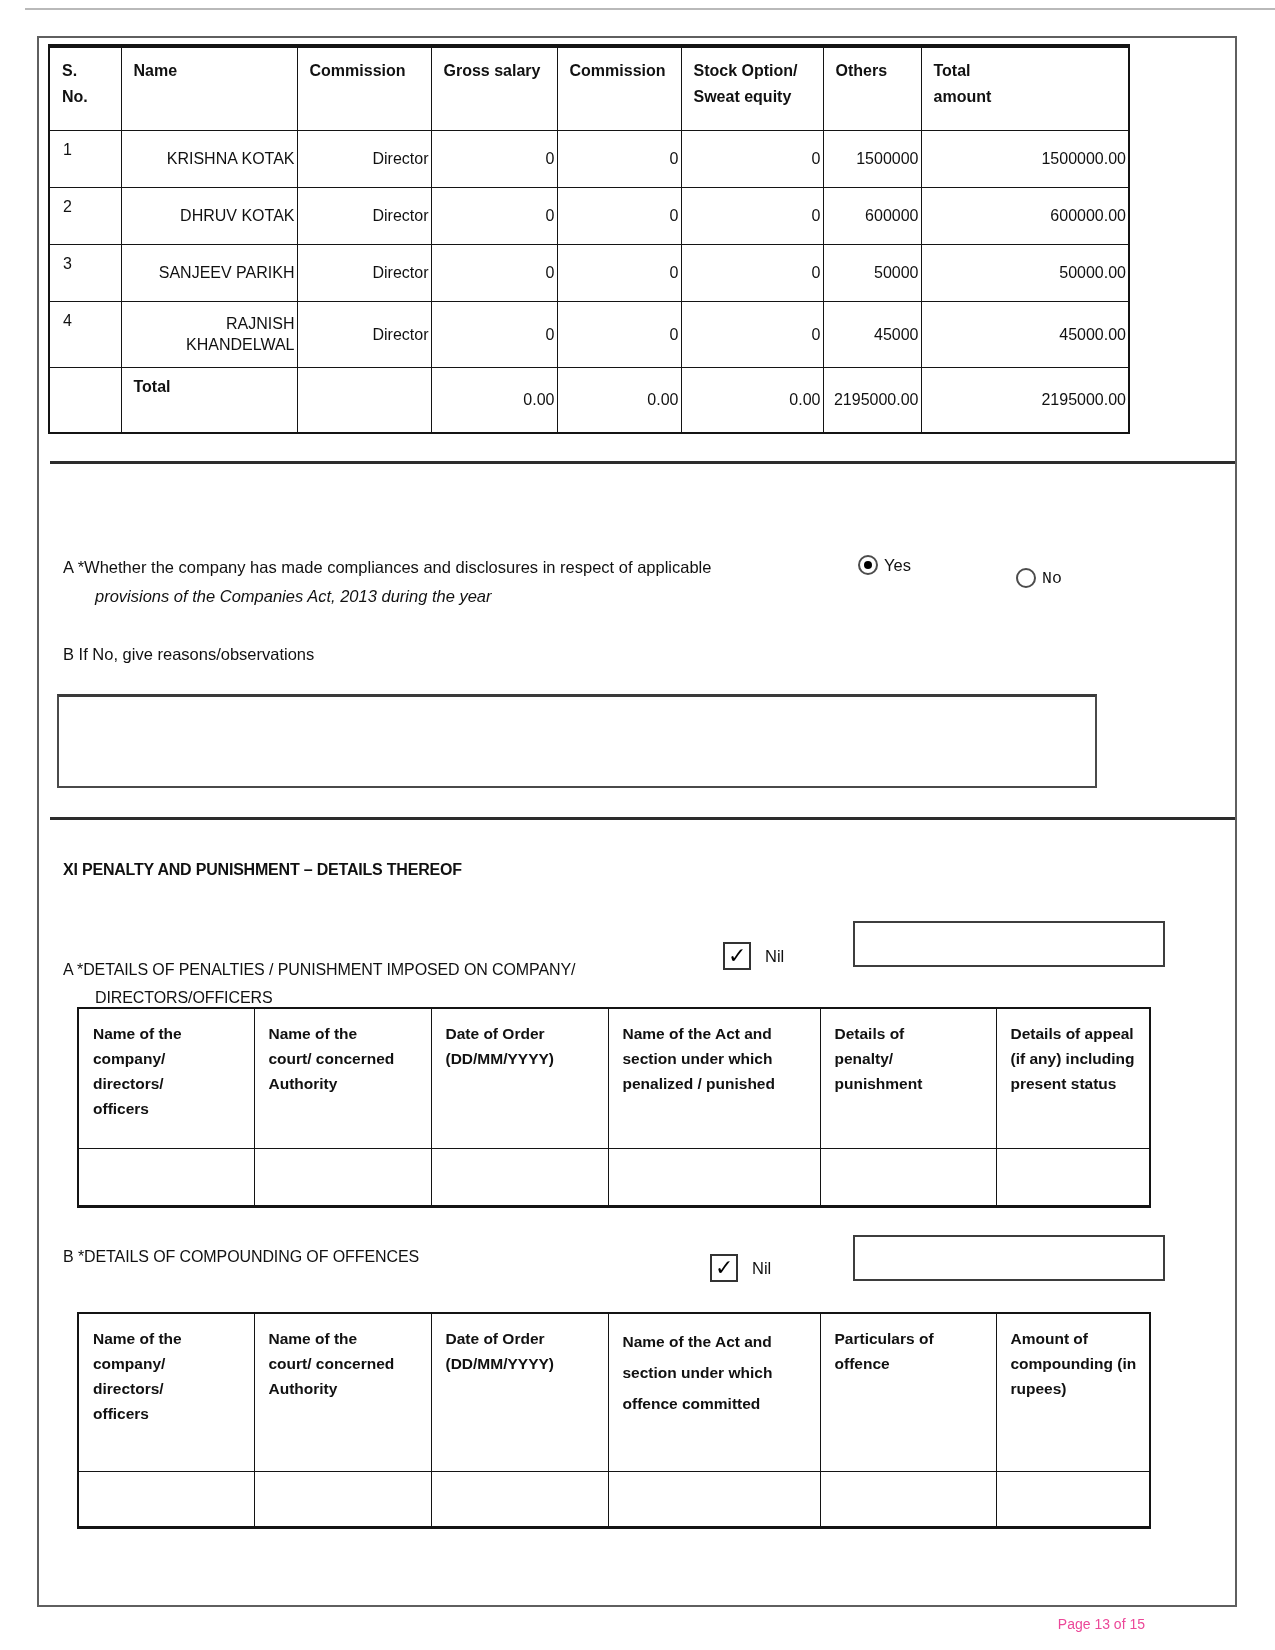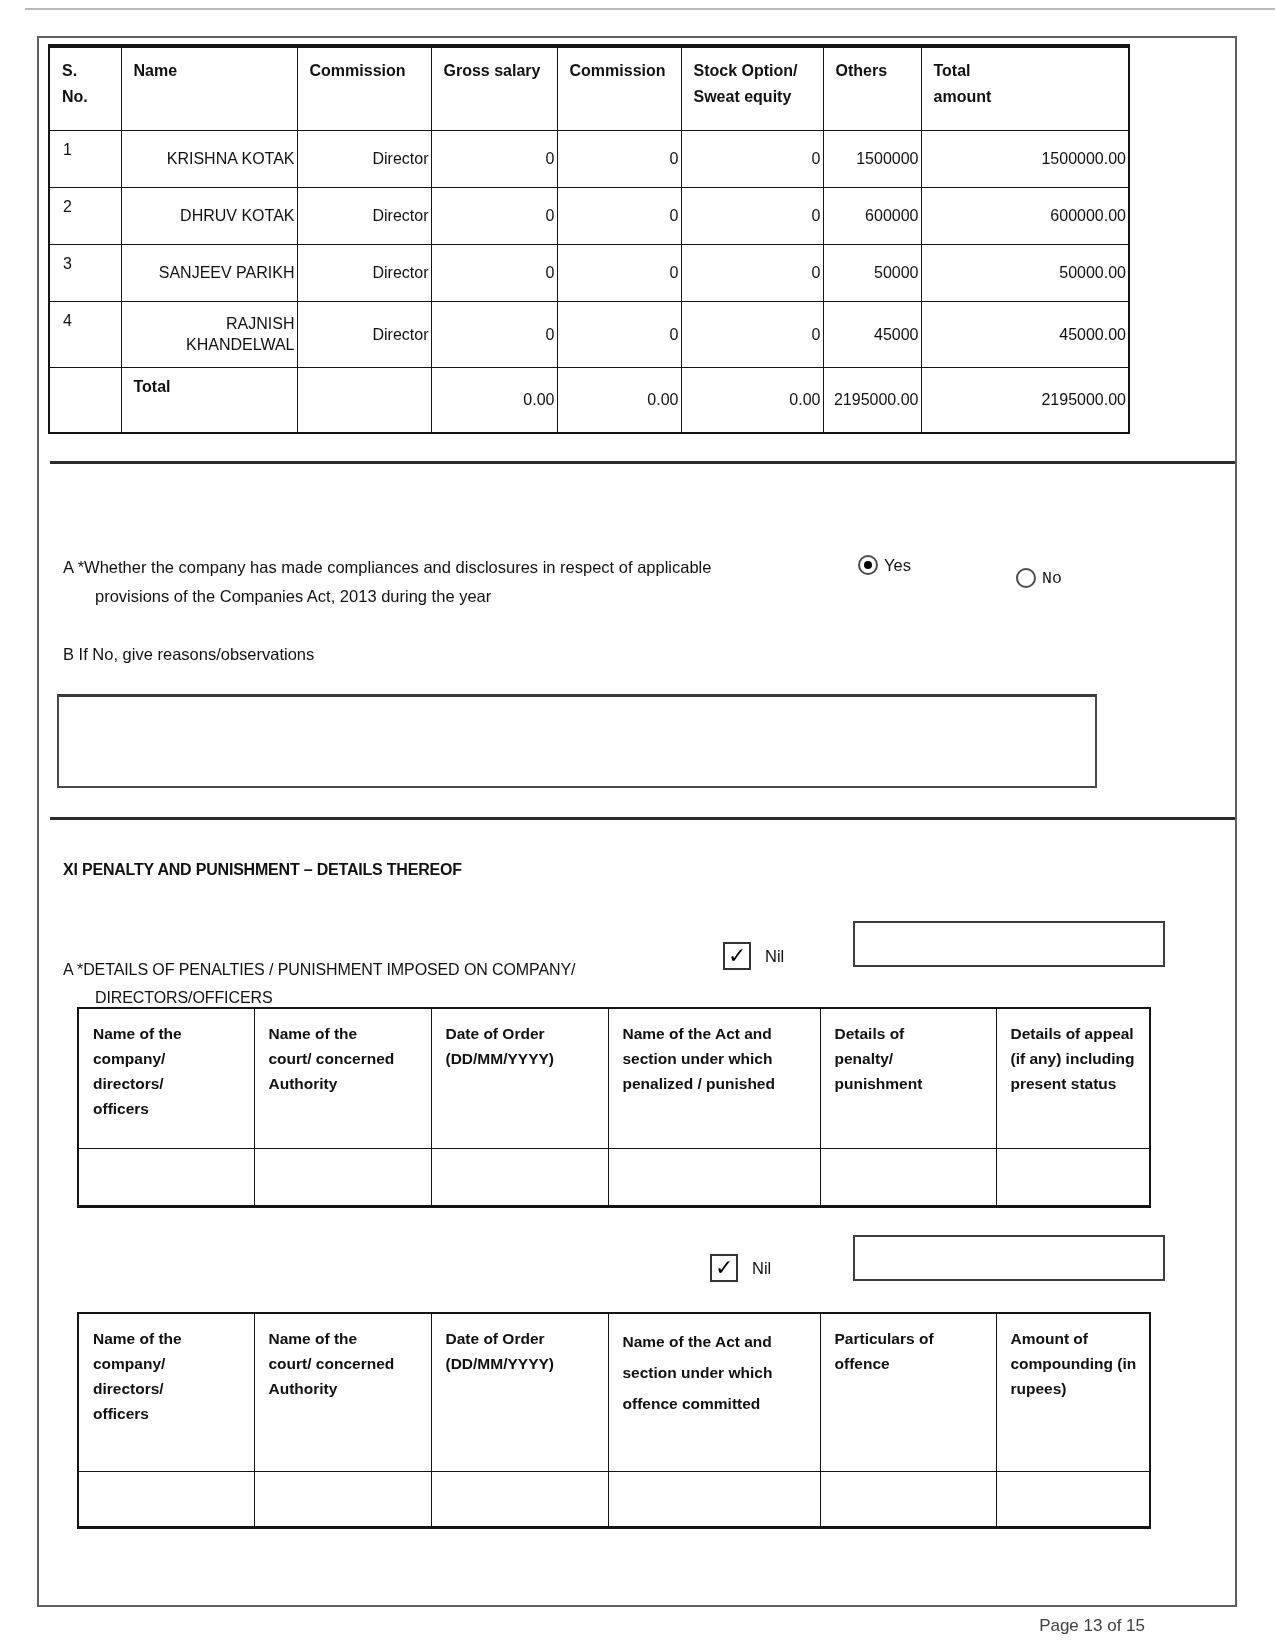--- a/index.html
+++ b/index.html
@@ -28,21 +28,21 @@
   .r-tot  { height:66px; }
 
   
   .rule { position:absolute; left:50px; width:1185px; height:2.5px; background:#2c2c2c; }
   .rule1 { top:461px; } .rule2 { top:817px; }
   .sec-heading { position:absolute; font-size:16px; font-weight:bold; letter-spacing:-0.2px; }
   .heading-x  { left:72px; top:486px; }
   .heading-xi { left:63px; top:861px; }
 
   .question-a { position:absolute; left:63px; top:553px; font-size:16.5px; line-height:29px; }
-  .question-a .indent { padding-left:32px; }
+  .question-a .indent { padding-left:32px;font-style:italic; }
   .question-b { position:absolute; left:63px; top:645px; font-size:16.5px; }
 
   
   .radio-group-item { position:absolute; display:flex; align-items:center; gap:6px; font-size:16.5px; }
   .radio-yes { left:858px; top:555px; } .radio-no { left:1016px; top:568px;font-family:Liberation Mono, monospace; }
   .radio { width:20px; height:20px; border:2px solid #4c4c4c; border-radius:50%;
            background:#fff; position:relative; flex:0 0 auto; }
   .radio.checked::after { content:""; position:absolute; left:4px; top:4px; width:8px; height:8px;
                           border-radius:50%; background:#000; }
 
@@ -71,21 +71,21 @@
   .pen-table { position:absolute; left:77px; width:1072px;
                border:2.5px solid #141414; border-bottom:3.5px solid #141414; }
   .pen-table td, .pen-table th { border:1.5px solid #141414; overflow:hidden; }
   .pen-table th { font-size:15.5px; font-weight:bold; text-align:left; vertical-align:top;
                   padding:12px 8px 0 14px; white-space:pre-line; line-height:25px; }
   .pen-a { top:1007px; } .pen-b { top:1312px; }
   .pen-a .ph { height:140px; } .pen-a .pr { height:58px; }
   .pen-b .ph { height:158px; } .pen-b .pr { height:56px; }
   .pen-b th.spread { line-height:31px; }
 
-  .footer { position:absolute; top:1616px; right:130px; font-size:17px; color:#404040;margin-left:38px; }
+  .footer { position:absolute; top:1616px; right:130px; font-size:14px; color:#ec4899;margin-left:38px; }
 </style>
 </head>
 <body>
 
 <div class="page">
   <div class="top-faint-line"></div>
   <div class="page-border"></div>
 
   <table class="remu-table">
     <colgroup>
@@ -235,20 +235,21 @@
       <td></td>
       <td></td>
       <td></td>
       <td></td>
       <td></td>
       <td></td>
     </tr>
   </tbody>
     </table>
 
+  <div class="part-label partb-label">B *DETAILS OF COMPOUNDING OF OFFENCES</div>
 
   <div class="nil-item nil-b">
     <span class="checkbox checked"></span>
     <span>Nil</span>
   </div>
   <div class="value-box box-b"></div>
 
   <table class="pen-table pen-b">
     <colgroup>
       <col style="width:176px">

